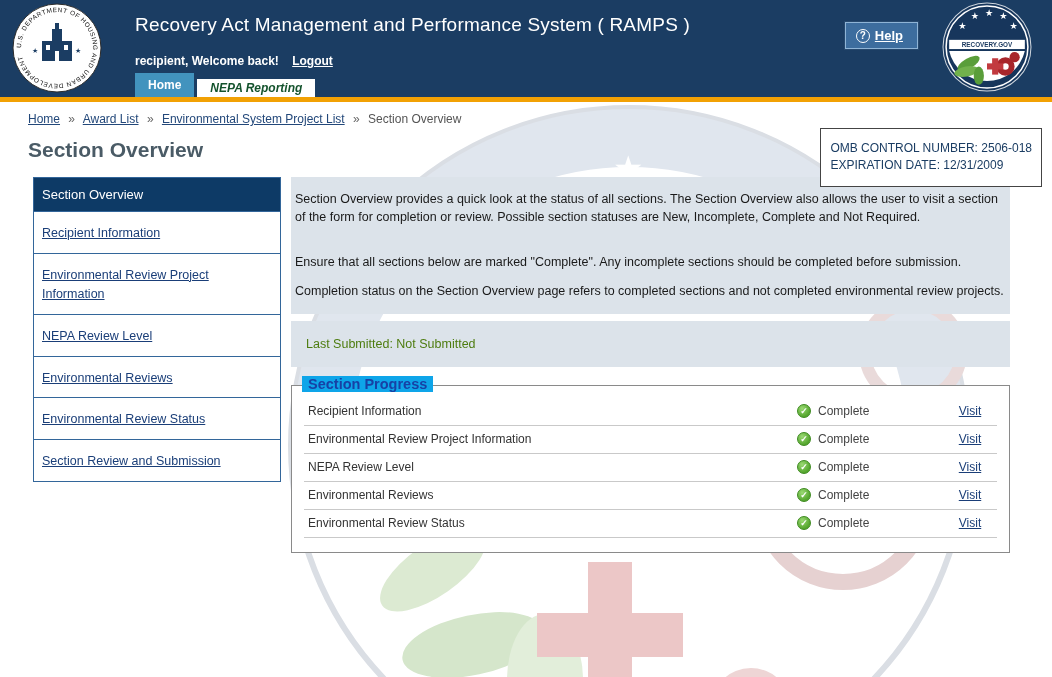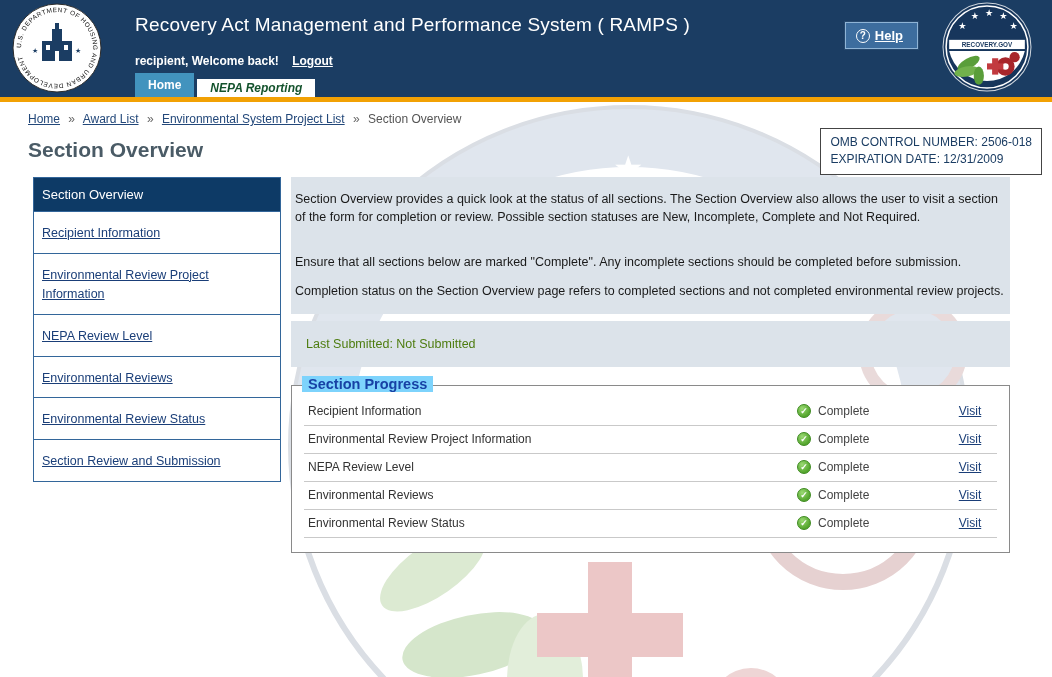--- a/index.html
+++ b/index.html
@@ -58,21 +58,21 @@
   .page { position: relative; z-index: 1; }
 
   .breadcrumb { margin: 10px 0 0 28px; font-size: 12px; color: #555; }
   .breadcrumb a { color: #23487a; text-decoration: underline; cursor: pointer; }
   .breadcrumb .sep { color: #666; margin: 0 5px; }
   .breadcrumb .current { color: #555; }
 
   .omb-box {
     position: absolute; right: 10px; top: 16px;
     border: 1px solid #444; background: #fff;
-    padding: 5px 9px; font-size: 12px; line-height: 1.45;
+    padding: 11px 9px; font-size: 12px; line-height: 1.45;
     color: #1b3d63; z-index: 3;
   }
 
   .page-title { margin: 12px 0 15px 28px; font-size: 21px; font-weight: bold; color: #4a5b66; }
 
   .content { display: flex; align-items: flex-start; gap: 10px; margin: 0 42px 0 33px; }
 
   
   .sidebar { width: 248px; flex-shrink: 0; border: 1px solid #33669a; background: #fff; }
   .sidebar-header { background: #0d3a66; color: #fff; font-size: 13px; padding: 9px 8px; }
@@ -90,21 +90,21 @@
   .last-submitted {
     background: #dce3ea; margin-top: 7px; padding: 16px 15px; font-size: 12.5px; color: #4d7c0f;
   }
 
   .progress-box {
     margin-top: 18px; border: 1px solid #8a8a8a; background: #fff;
     padding: 12px 12px 14px; position: relative;
   }
   .progress-legend {
     position: absolute; top: -10px; left: 10px;
-    background: #7dd3fc; padding: 0 6px;
+    background: #0ea5e9; padding: 0 6px;
     color: #1741a5; font-weight: bold; font-size: 14.5px;
   }
   .progress-row {
     display: flex; align-items: center;
     padding: 6px 4px 7px; border-bottom: 1px solid #c9c9c9;
     font-size: 12px; color: #333;
   }
   .row-name { flex: 1; }
   .row-status { width: 150px; display: flex; align-items: center; gap: 7px; color: #444; }
   .check {

